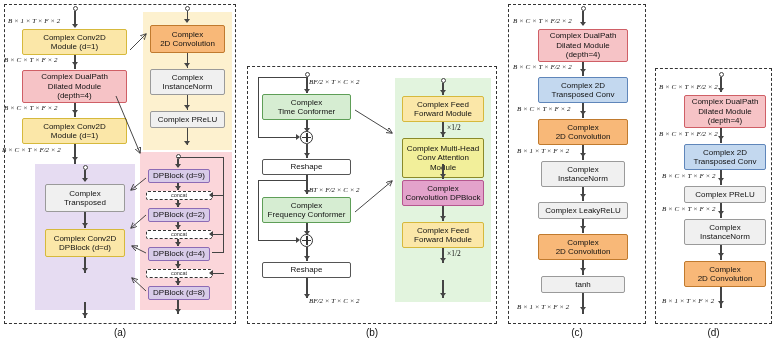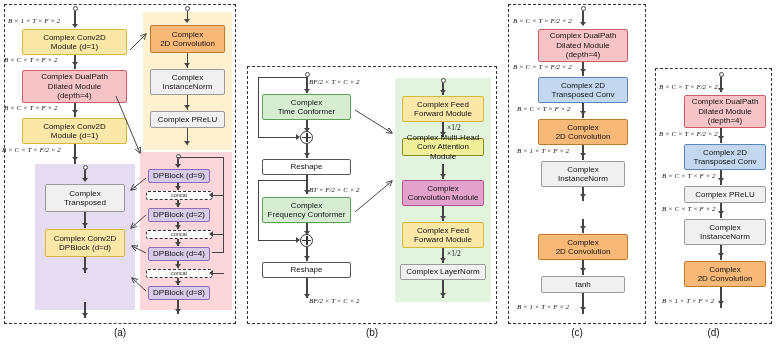--- a/index.html
+++ b/index.html
@@ -279,51 +279,48 @@
   <div class="box yellow" style="left:402px;top:96px;width:82px;height:26px;">
     <span>
       <span>Complex Feed</span><br>
       <span>Forward Module</span>
     </span>
   </div>
   <div class="vline" style="left:442.4px;top:122px;height:15px;"></div>
   <div class="arrow" style="left:439.8px;top:132px;"></div>
   <div class="lbl" style="left:447px;top:123px;">×1/2</div>
 
-  <div class="box olive" style="left:402px;top:138px;width:82px;height:18px;">
+  <div class="box olive" style="left:402px;top:138px;width:82px;height:40px;">
     <span>
       <span>Complex Multi-Head</span><br>
       <span>Conv Attention Module</span>
     </span>
   </div>
   <div class="vline" style="left:442.4px;top:164px;height:15px;"></div>
   <div class="arrow" style="left:439.8px;top:174px;"></div>
 
   <div class="box magenta" style="left:402px;top:180px;width:82px;height:26px;">
     <span>
       <span>Complex</span><br>
-      <span>Convolution Module</span>
+      <span>Convolution DPBlock</span>
     </span>
   </div>
   <div class="vline" style="left:442.4px;top:206px;height:15px;"></div>
   <div class="arrow" style="left:439.8px;top:216px;"></div>
 
   <div class="box yellow" style="left:402px;top:222px;width:82px;height:26px;">
     <span>
       <span>Complex Feed</span><br>
       <span>Forward Module</span>
     </span>
   </div>
   <div class="vline" style="left:442.4px;top:248px;height:15px;"></div>
   <div class="arrow" style="left:439.8px;top:258px;"></div>
   <div class="lbl" style="left:447px;top:249px;">×1/2</div>
 
-  <div class="box grey" style="left:400px;top:264px;width:86px;height:16px;">
-    <span>Complex LayerNorm</span>
-  </div>
   <div class="vline" style="left:442.4px;top:280px;height:18px;"></div>
   <div class="arrow" style="left:439.8px;top:293px;"></div>
 
   <svg class="diagarrow" style="left:0;top:0;width:776px;height:352px;">
     <line x1="355" y1="110" x2="392" y2="133" stroke="#333" stroke-width="0.9" marker-end="url(#ohead)"></line>
     <line x1="355" y1="212" x2="392" y2="181" stroke="#333" stroke-width="0.9" marker-end="url(#ohead)"></line>
   </svg>
 
   <div class="panel" style="left:508px;top:4px;width:138px;height:320px;"></div>
   <div class="panel-caption" style="left:508px;top:327px;width:138px;">(c)</div>
@@ -366,20 +363,23 @@
 
   <div class="box grey" style="left:541px;top:161px;width:84px;height:26px;">
     <span>
       <span>Complex</span><br>
       <span>InstanceNorm</span>
     </span>
   </div>
   <div class="vline" style="left:582.4px;top:187px;height:14px;"></div>
   <div class="arrow" style="left:579.8px;top:194px;"></div>
 
+  <div class="box grey" style="left:538px;top:202px;width:90px;height:17px;">
+    <span>Complex LeakyReLU</span>
+  </div>
   <div class="vline" style="left:582.4px;top:219px;height:14px;"></div>
   <div class="arrow" style="left:579.8px;top:226px;"></div>
 
   <div class="box orange" style="left:538px;top:234px;width:90px;height:26px;">
     <span>
       <span>Complex</span><br>
       <span>2D Convolution</span>
     </span>
   </div>
   <div class="vline" style="left:582.4px;top:260px;height:15px;"></div>

